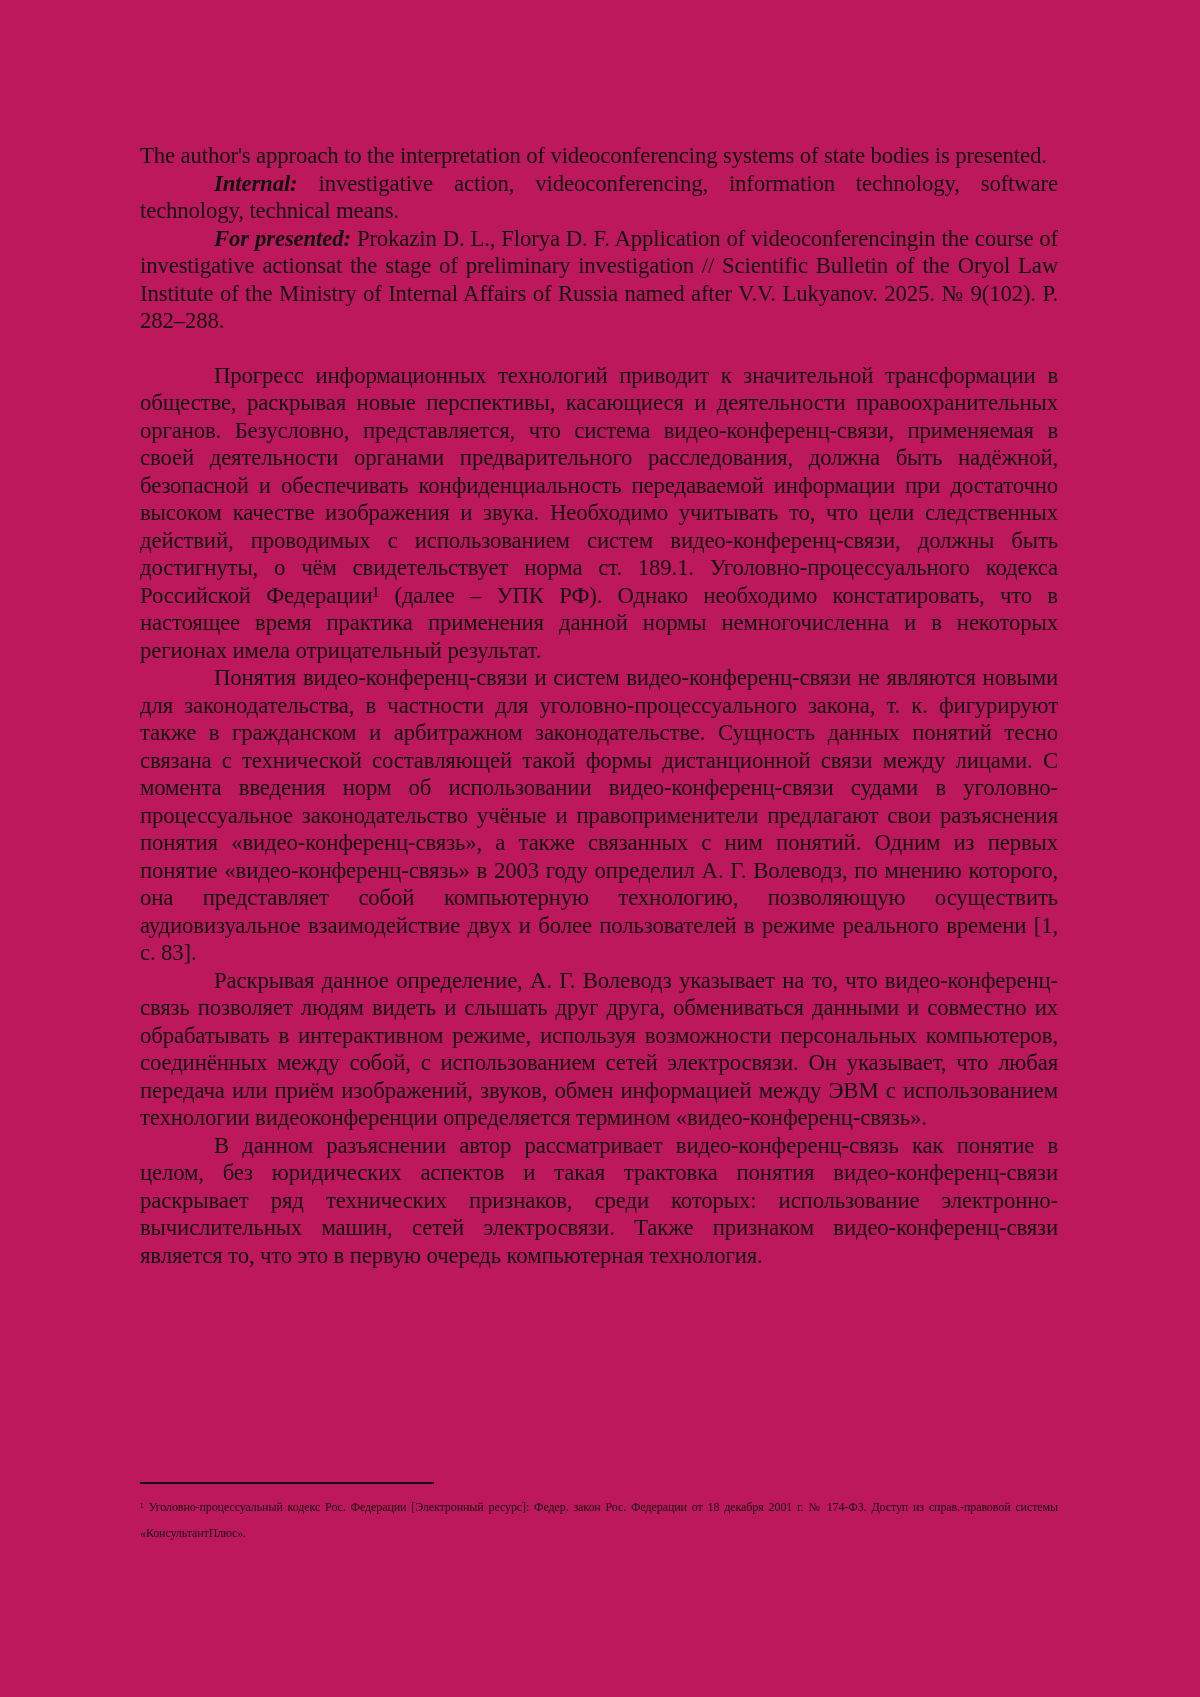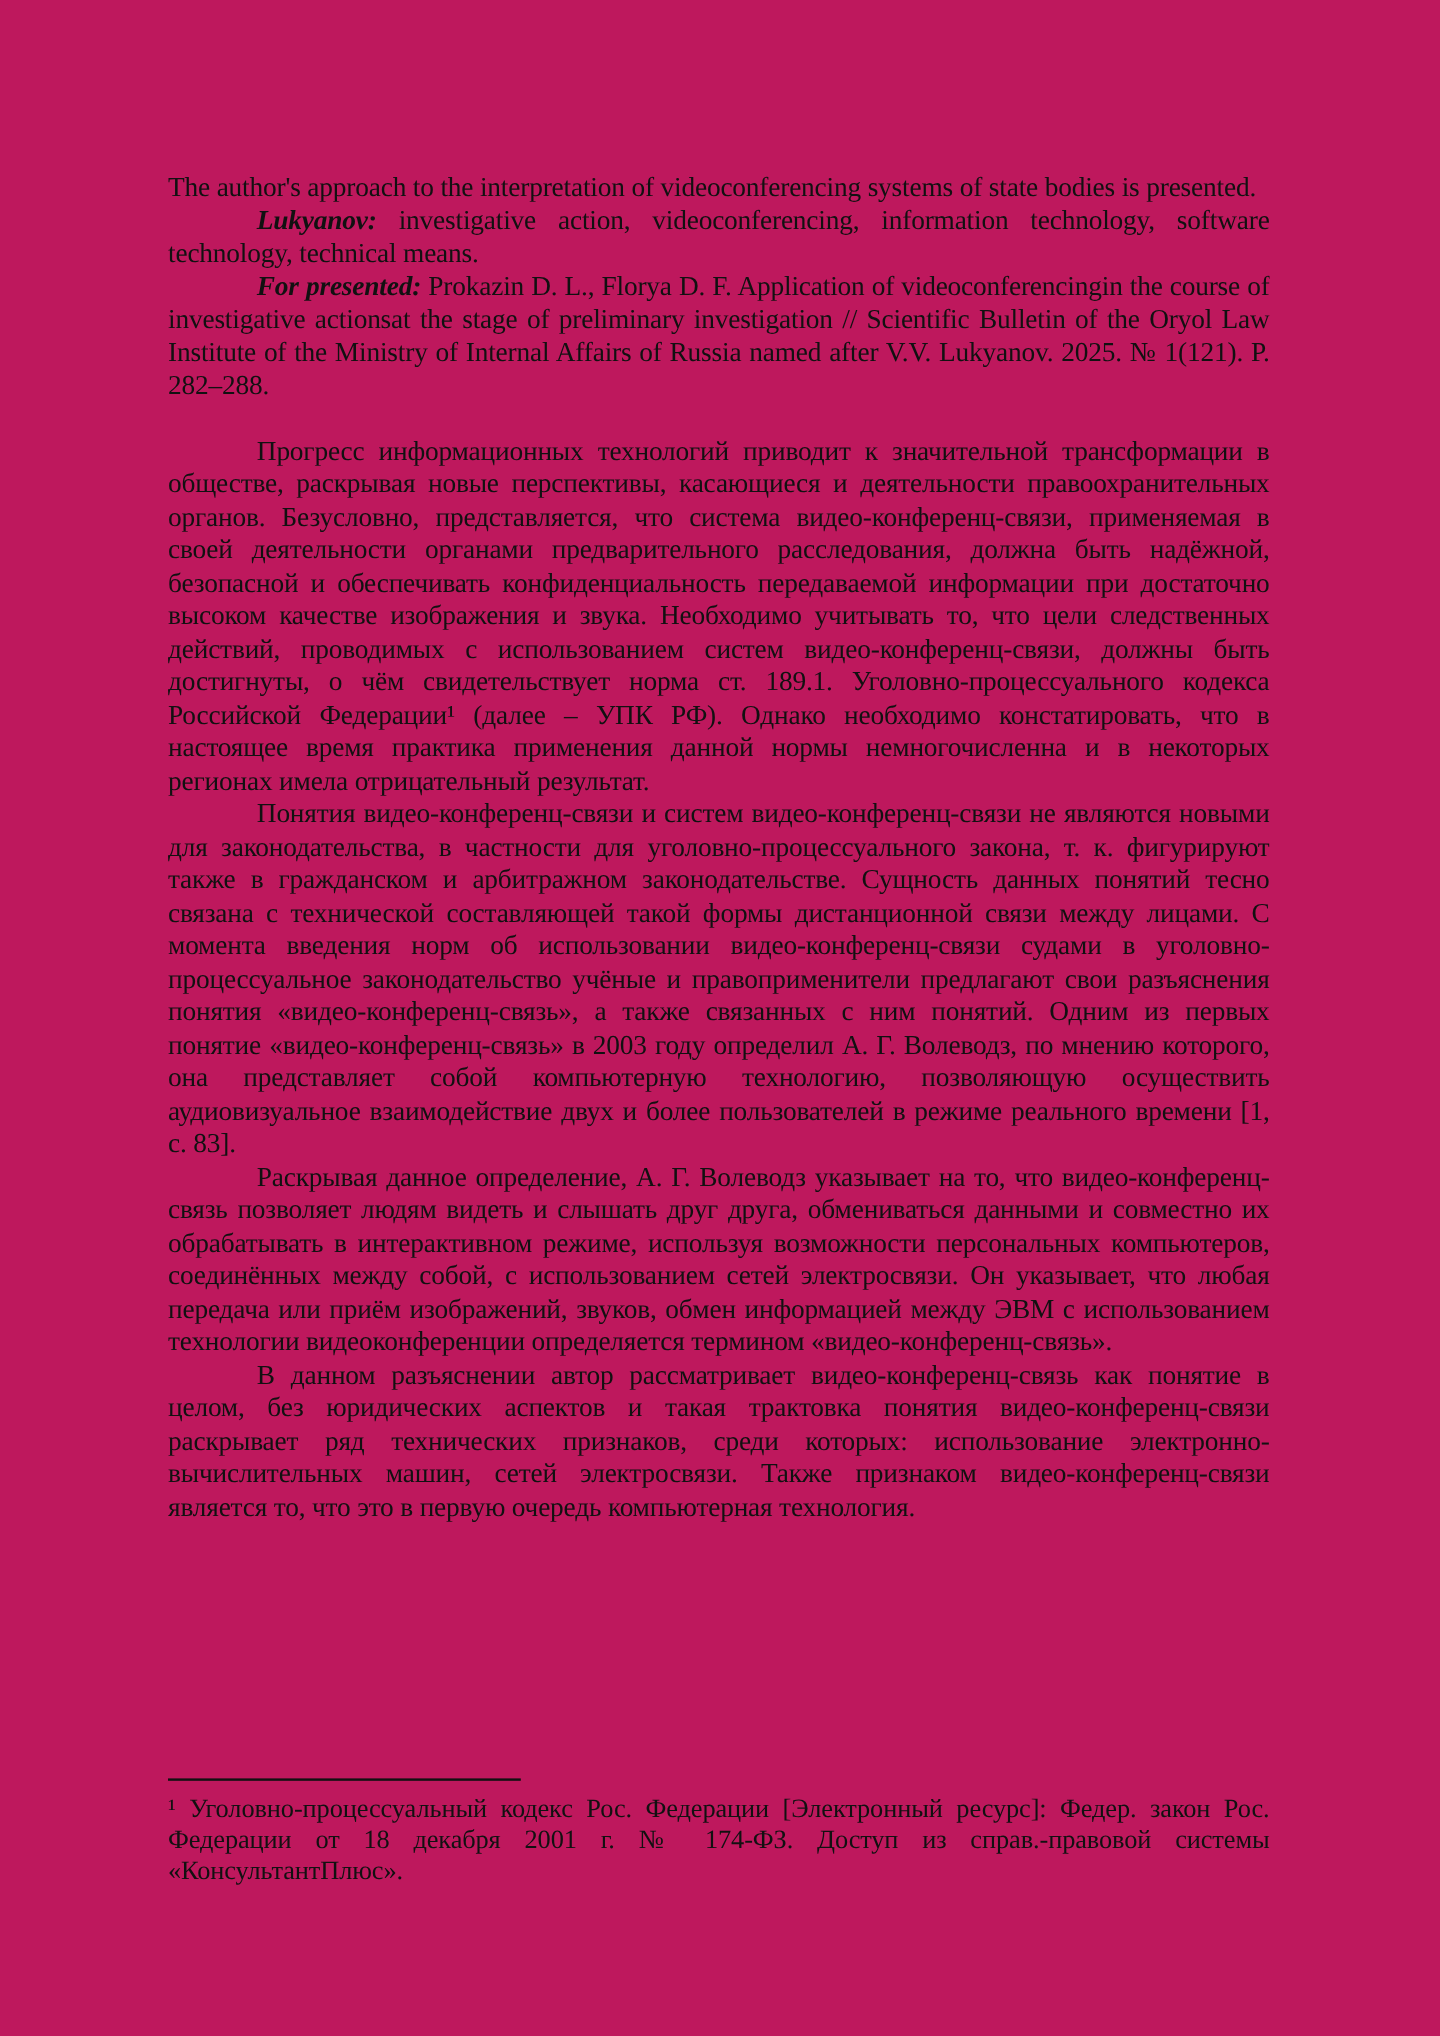--- a/index.html
+++ b/index.html
@@ -49,39 +49,39 @@
     top: 1482px;
     width: 918px;
   }
   .footnote-rule {
     width: 294px;
     height: 0;
     border-top: 2px solid #111111;
     margin-bottom: 10px;
   }
   .footnote-text {
-    font-size: 22px;
+    font-size: 12px;
     line-height: 26px;
     text-align: justify;
     letter-spacing: -0.1px;
     margin: 0;
   }
 </style>
 </head>
 <body>
 
 <div class="page">
 
   <div class="content">
 
     <p>The author's approach to the interpretation of videoconferencing systems of state bodies is presented.</p>
 
-    <p class="indent"><span class="lead">Lukyanov:</span><span> investigative action, videoconferencing, information technology, software technology, technical means.</span></p>
+    <p class="indent"><span class="lead">Internal:</span><span> investigative action, videoconferencing, information technology, software technology, technical means.</span></p>
 
-    <p class="indent"><span class="lead">For presented:</span><span> Prokazin D. L., Florya D. F. Application of videoconferencingin the course of investigative actionsat the stage of preliminary investigation // Scientific Bulletin of the Oryol Law Institute of the Ministry of Internal Affairs of Russia named after V.V. Lukyanov. 2025. № 1(121). P. 282–288.</span></p>
+    <p class="indent"><span class="lead">For presented:</span><span> Prokazin D. L., Florya D. F. Application of videoconferencingin the course of investigative actionsat the stage of preliminary investigation // Scientific Bulletin of the Oryol Law Institute of the Ministry of Internal Affairs of Russia named after V.V. Lukyanov. 2025. № 9(102). P. 282–288.</span></p>
 
     <div class="block-gap"></div>
 
     <p class="indent">Прогресс информационных технологий приводит к значительной трансформации в обществе, раскрывая новые перспективы, касающиеся и деятельности правоохранительных органов. Безусловно, представляется, что система видео-конференц-связи, применяемая в своей деятельности органами предварительного расследования, должна быть надёжной, безопасной и обеспечивать конфиденциальность передаваемой информации при достаточно высоком качестве изображения и звука. Необходимо учитывать то, что цели следственных действий, проводимых с использованием систем видео-конференц-связи, должны быть достигнуты, о чём свидетельствует норма ст. 189.1. Уголовно-процессуального кодекса Российской Федерации¹ (далее – УПК РФ). Однако необходимо констатировать, что в настоящее время практика применения данной нормы немногочисленна и в некоторых регионах имела отрицательный результат.</p>
 
     <p class="indent">Понятия видео-конференц-связи и систем видео-конференц-связи не являются новыми для законодательства, в частности для уголовно-процессуального закона, т. к. фигурируют также в гражданском и арбитражном законодательстве. Сущность данных понятий тесно связана с технической составляющей такой формы дистанционной связи между лицами. С момента введения норм об использовании видео-конференц-связи судами в уголовно-процессуальное законодательство учёные и правоприменители предлагают свои разъяснения понятия «видео-конференц-связь», а также связанных с ним понятий. Одним из первых понятие «видео-конференц-связь» в 2003 году определил А. Г. Волеводз, по мнению которого, она представляет собой компьютерную технологию, позволяющую осуществить аудиовизуальное взаимодействие двух и более пользователей в режиме реального времени [1, с. 83].</p>
 
     <p class="indent">Раскрывая данное определение, А. Г. Волеводз указывает на то, что видео-конференц-связь позволяет людям видеть и слышать друг друга, обмениваться данными и совместно их обрабатывать в интерактивном режиме, используя возможности персональных компьютеров, соединённых между собой, с использованием сетей электросвязи. Он указывает, что любая передача или приём изображений, звуков, обмен информацией между ЭВМ с использованием технологии видеоконференции определяется термином «видео-конференц-связь».</p>
 
     <p class="indent">В данном разъяснении автор рассматривает видео-конференц-связь как понятие в целом, без юридических аспектов и такая трактовка понятия видео-конференц-связи раскрывает ряд технических признаков, среди которых: использование электронно-вычислительных машин, сетей электросвязи. Также признаком видео-конференц-связи является то, что это в первую очередь компьютерная технология.</p>

